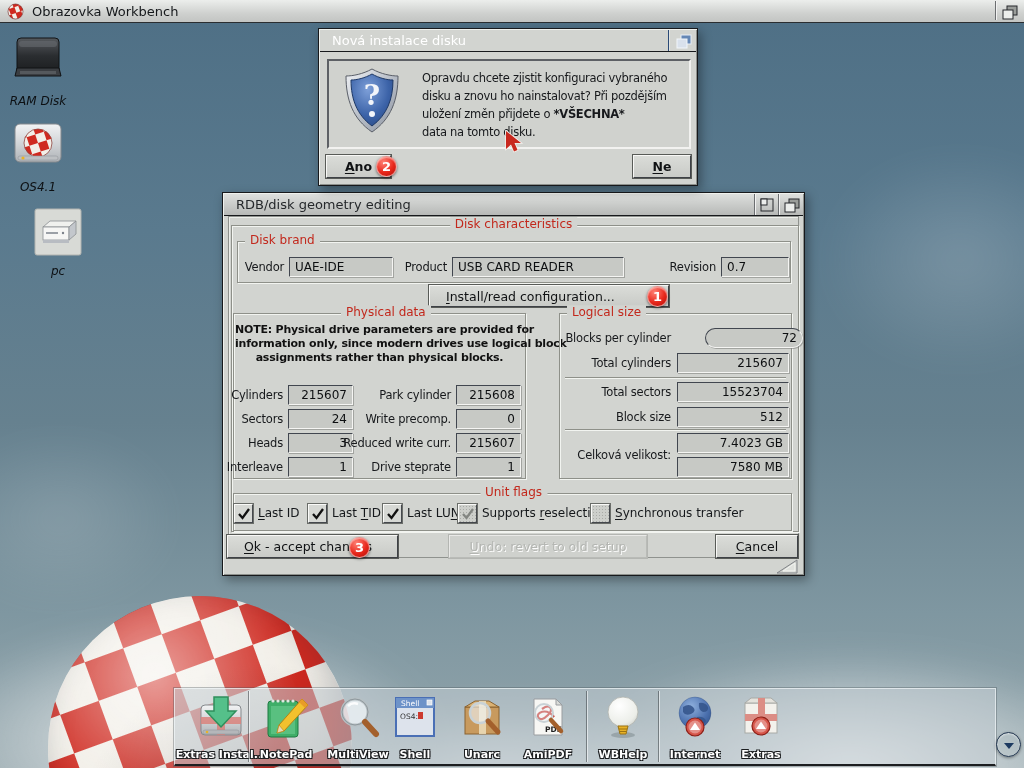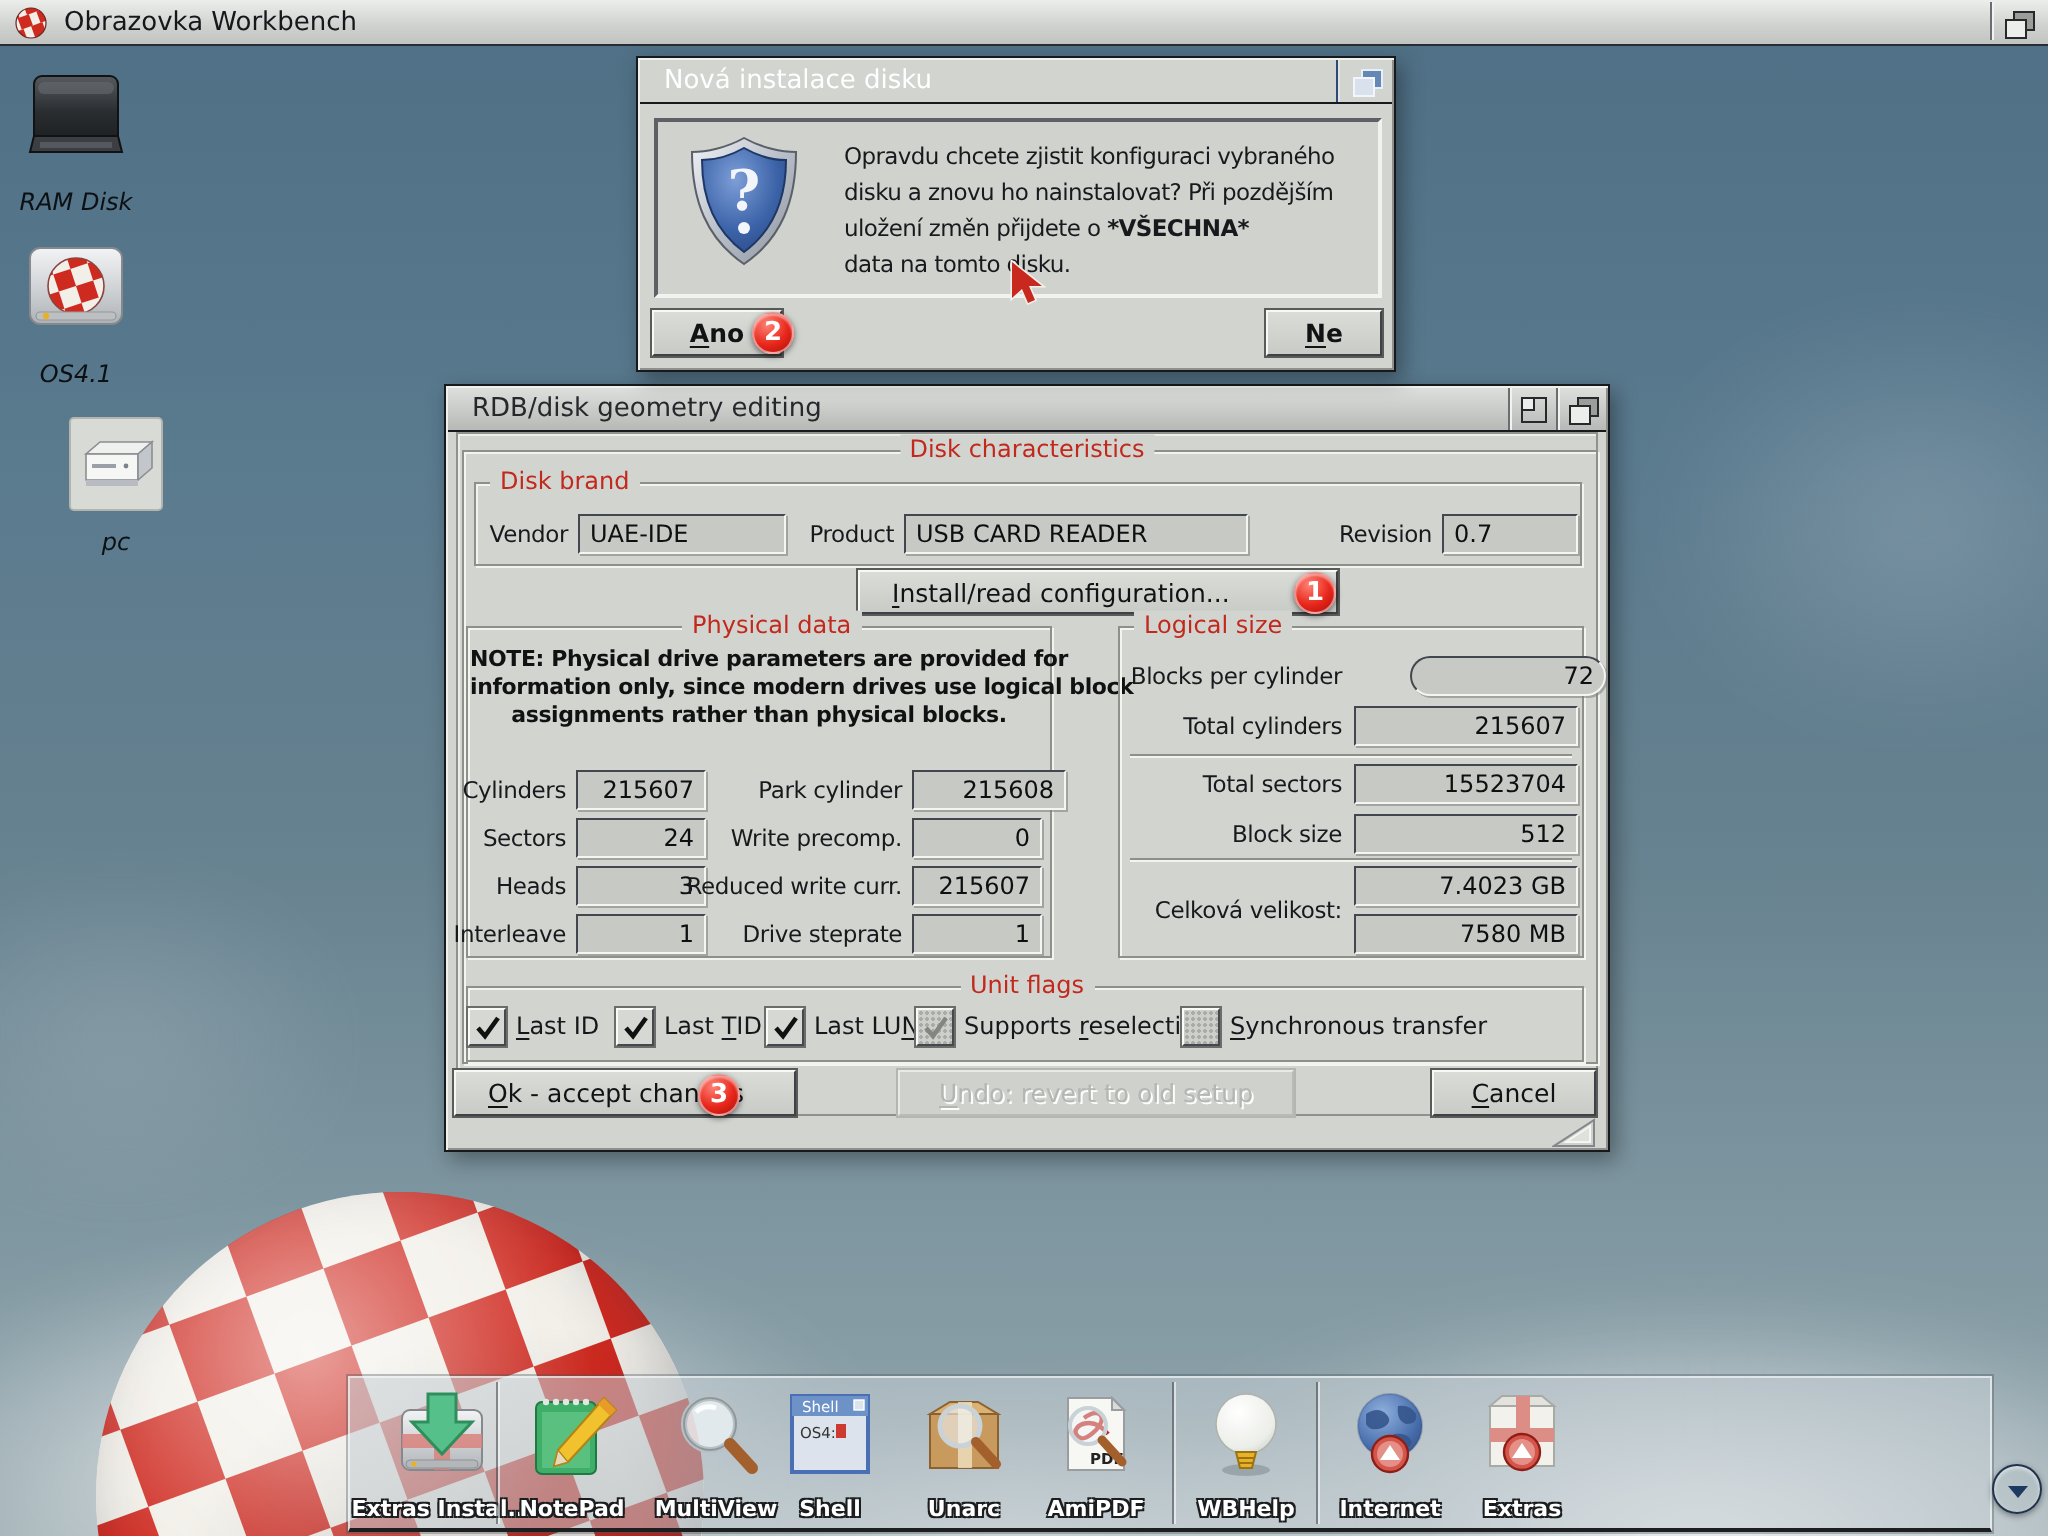--- a/index.html
+++ b/index.html
@@ -250,21 +250,21 @@
     <div class="lab" style="right:521px;top:192px;">Cylinders</div>
     <div class="vbox num" style="left:65px;top:192px;width:65px;">215607</div>
     <div class="lab" style="right:521px;top:216px;text-align:right;">Sectors</div>
     <div class="vbox num" style="left:65px;top:216px;width:65px;">24</div>
     <div class="lab" style="right:521px;top:240px;">Heads</div>
     <div class="vbox num" style="left:65px;top:240px;width:65px;">3</div>
     <div class="lab" style="right:521px;top:264px;">Interleave</div>
     <div class="vbox num" style="left:65px;top:264px;width:65px;">1</div>
 
     <div class="lab" style="right:353px;top:192px;">Park cylinder</div>
-    <div class="vbox num" style="left:233px;top:192px;width:77px;">215608</div>
+    <div class="vbox num" style="left:233px;top:192px;width:65px;">215608</div>
     <div class="lab" style="right:353px;top:216px;">Write precomp.</div>
     <div class="vbox num" style="left:233px;top:216px;width:65px;">0</div>
     <div class="lab" style="right:353px;top:240px;">Reduced write curr.</div>
     <div class="vbox num" style="left:233px;top:240px;width:65px;">215607</div>
     <div class="lab" style="right:353px;top:264px;">Drive steprate</div>
     <div class="vbox num" style="left:233px;top:264px;width:65px;">1</div>
 
     <div class="fs" style="left:336px;top:120px;width:233px;height:166px;"></div>
     <div class="fs-label" style="left:344px;top:120px;">Logical size</div>
 

